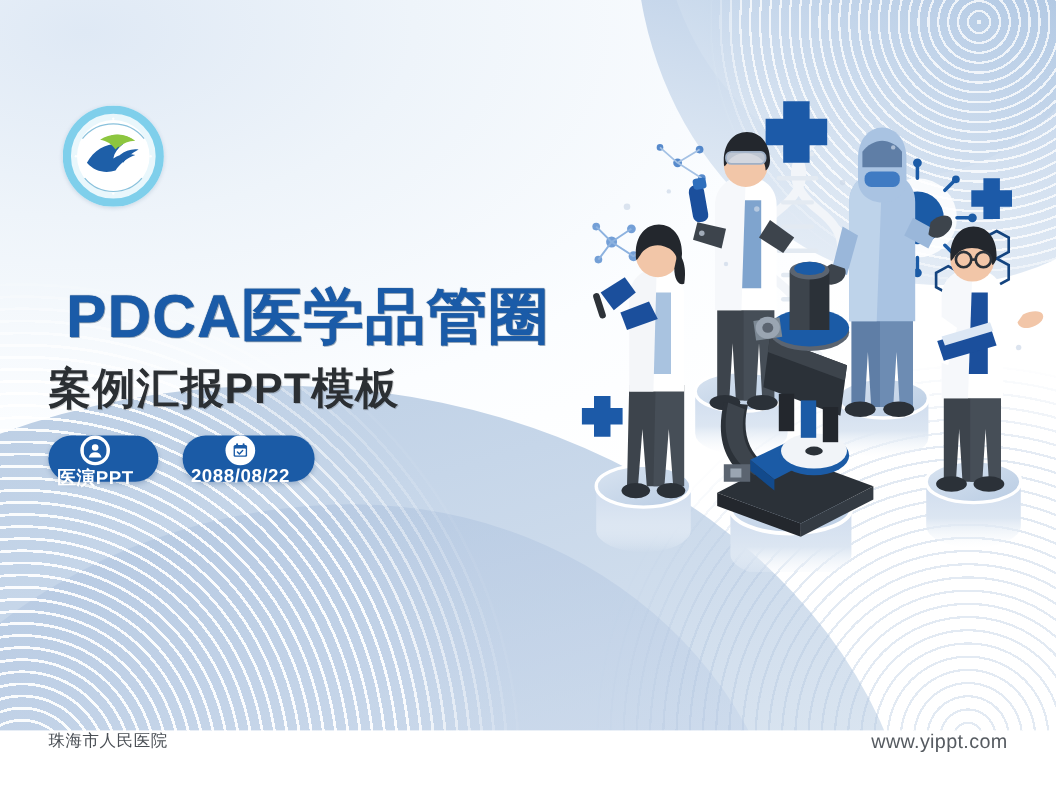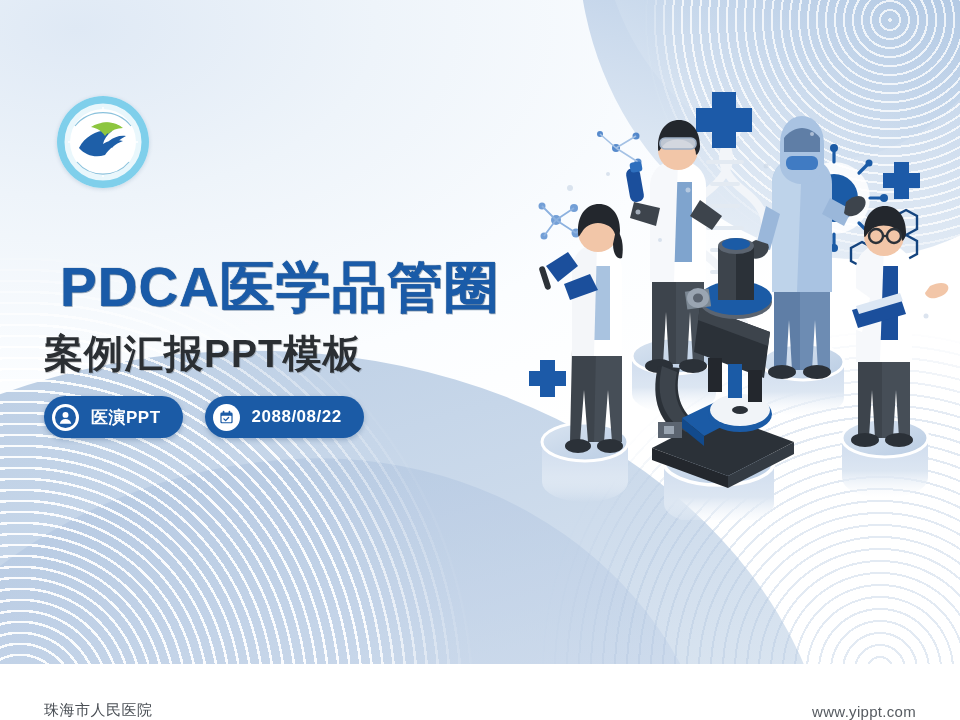--- a/index.html
+++ b/index.html
@@ -63,40 +63,40 @@
   .title-main{font-size:55px;line-height:1.04;font-weight:700;color:#1a5ba8;
       letter-spacing:1px;
       text-shadow:0 0 1px #123f73, 1px 1px 0 rgba(10,45,85,.35);
       white-space:nowrap;margin:16px;}
   .title-sub{font-size:39px;line-height:1.12;font-weight:700;color:#2b2f33;
       letter-spacing:1px;margin:6px 0 12px 0;white-space:nowrap;
       text-shadow:1px 1px 0 rgba(0,0,0,.18);}
 
   
   .badges{position:absolute;left:44px;top:396px;display:flex;gap:22px;align-items:center;}
-  .badge{display:flex;align-items:center;gap:12px;height:42px;padding:0 22px 0 8px;
+  .badge{display:flex;align-items:center;height:42px;padding:0 22px 0 8px;
       border-radius:21px;background:#1b5ba6;color:#fff;
       font-size:17px;font-weight:700;letter-spacing:.5px;
-      box-shadow:0 2px 5px rgba(20,60,110,.25);}
+      box-shadow:0 2px 5px rgba(20,60,110,.25);flex-direction:column;}
   .badge .ico{width:27px;height:27px;border-radius:50%;background:#ffffff;
       display:flex;align-items:center;justify-content:center;flex:0 0 auto;}
   .badge .ico svg{display:block;}
   .badge-text{white-space:nowrap;}
 
   
   .illus{position:absolute;left:512px;top:70px;width:448px;height:450px;}
   .illus svg{display:block;width:100%;height:100%;}
 
   
   .footer-band{position:absolute;left:0;bottom:0;width:960px;height:56px;background:#ffffff;}
   .footer{position:absolute;left:0;bottom:0;width:960px;height:56px;
-      display:flex;align-items:flex-end;justify-content:space-between;
+      display:flex;align-items:flex-start;justify-content:space-between;
       padding:0 44px;box-sizing:border-box;}
   .footer-left{font-size:15px;color:#4a4f55;letter-spacing:.5px;}
-  .footer-right{font-size:15px;color:#565b61;letter-spacing:.3px;}
+  .footer-right{font-size:18px;color:#565b61;letter-spacing:.3px;}
 </style>
 </head>
 <body>
 
 <div class="slide">
 
   <div class="deco blob-tr"></div>
   <div class="deco blob-tr2"></div>
   <div class="deco ripple-tr"></div>
 

